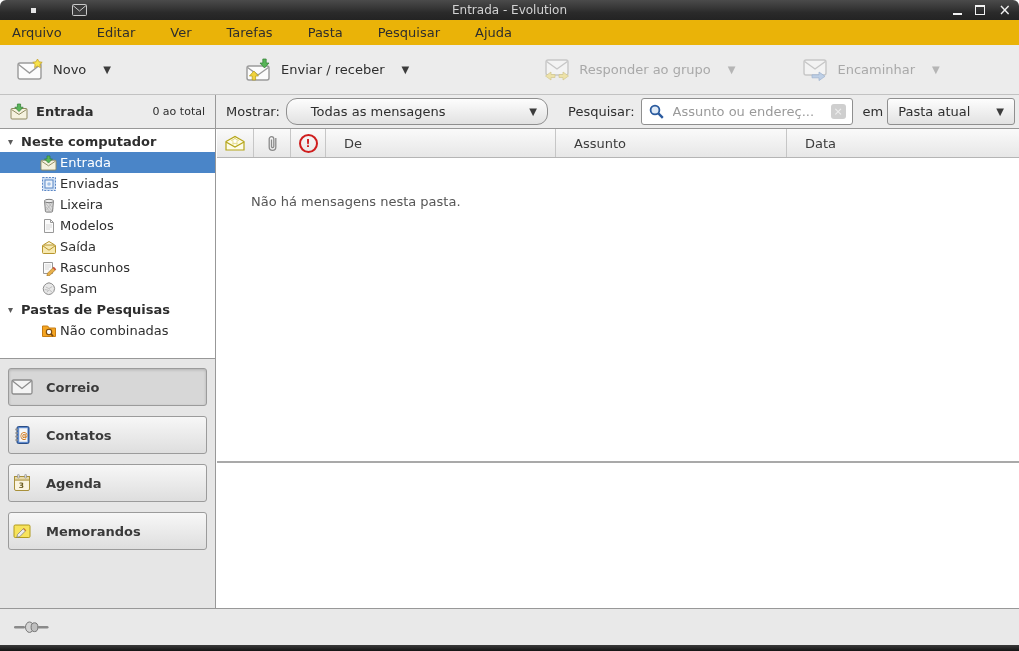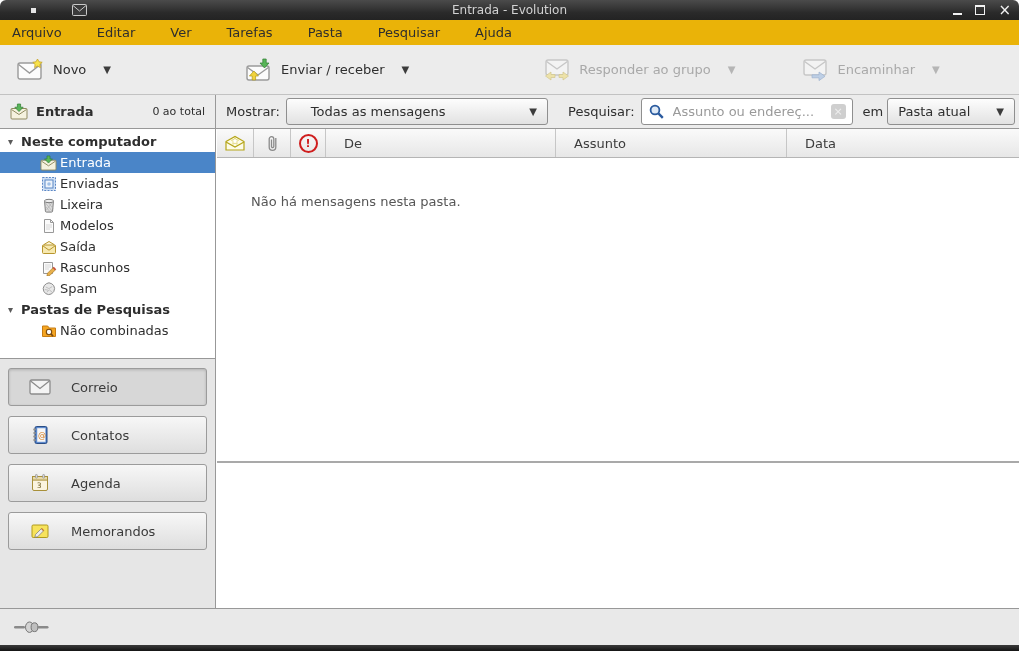--- a/index.html
+++ b/index.html
@@ -46,21 +46,21 @@
   .folder-head{width:216px;min-width:216px;height:100%;border-right:1px solid #989898;
     box-sizing:border-box;display:flex;align-items:center;padding:0 10px;}
   .folder-head .fname{font-weight:bold;margin-left:8px;}
   .folder-head .fcount{margin-left:auto;font-size:11px;color:#2e2e2e;}
   .fb-label{margin:0 6px 0 10px;}
   .combo{display:flex;align-items:center;height:27px;box-sizing:border-box;
     background:linear-gradient(#fdfdfd,#e2e2e2);border:1px solid #8f8f8f;border-radius:3px;
     padding:0 10px;}
   .combo .ctext{margin-left:14px;}
   .combo .arrow{margin-left:auto;font-size:10px;color:#3c3c3c;padding-left:12px;}
-  .combo-show{width:290px;}
+  .combo-show{width:290px;border-radius:11px;}
   .combo-scope{width:140px;margin-right:4px;}
   .combo-scope .ctext{margin-left:0;}
   .searchbox{display:flex;align-items:center;width:212px;height:27px;box-sizing:border-box;
     background:#ffffff;border:1px solid #8f8f8f;border-radius:3px;padding:0 6px;gap:6px;}
   .searchbox input{flex:1;border:none;outline:none;background:transparent;
     font:inherit;color:#444;min-width:0;}
   .searchbox input::placeholder{color:#9a9a9a;}
   .clear-icon{width:15px;height:15px;border-radius:3px;background:#cfcfcf;color:#efefef;
     font-size:11px;line-height:15px;text-align:center;}
 
@@ -71,21 +71,21 @@
     font-weight:bold;}
   .tree-group-header .tri{color:#5a5a5a;font-size:10px;}
   .tree-item{display:flex;align-items:center;height:21px;padding-left:40px;gap:3px;}
   .tree-item.selected{background:#4a85c8;color:#ffffff;}
   .ticon{width:17px;height:17px;display:flex;align-items:center;justify-content:center;}
 
   .switcher{position:absolute;top:358px;left:0;width:216px;height:250px;background:#e6e6e6;
     border-top:1px solid #989898;border-right:1px solid #989898;box-sizing:border-box;padding:9px 8px 0 8px;}
   .switch-btn{height:38px;box-sizing:border-box;margin-bottom:10px;border:1px solid #9b9b9b;
     border-radius:3px;background:linear-gradient(#f7f7f7,#dedede);
-    display:flex;align-items:center;gap:20px;padding:0 20px;color:#3a3a3a;}
+    display:flex;align-items:center;gap:13px;padding:0 2px;color:#3a3a3a;font-weight:bold;}
   .switch-btn.active{background:#d7d7d7;box-shadow:inset 0 1px 3px rgba(0,0,0,.18);}
   .sicon{width:22px;height:22px;display:flex;align-items:center;justify-content:center;}
 
   
   .main{position:absolute;top:129px;left:217px;right:0;height:479px;background:#ffffff;
     display:flex;flex-direction:column;}
   .list-header{height:29px;box-sizing:border-box;display:flex;
     background:linear-gradient(#fafafa,#e7e7e7);border-bottom:1px solid #b5b5b5;}
   .col{border-right:1px solid #c6c6c6;box-sizing:border-box;display:flex;align-items:center;color:#3c3c3c;}
   .col-i{justify-content:center;}

